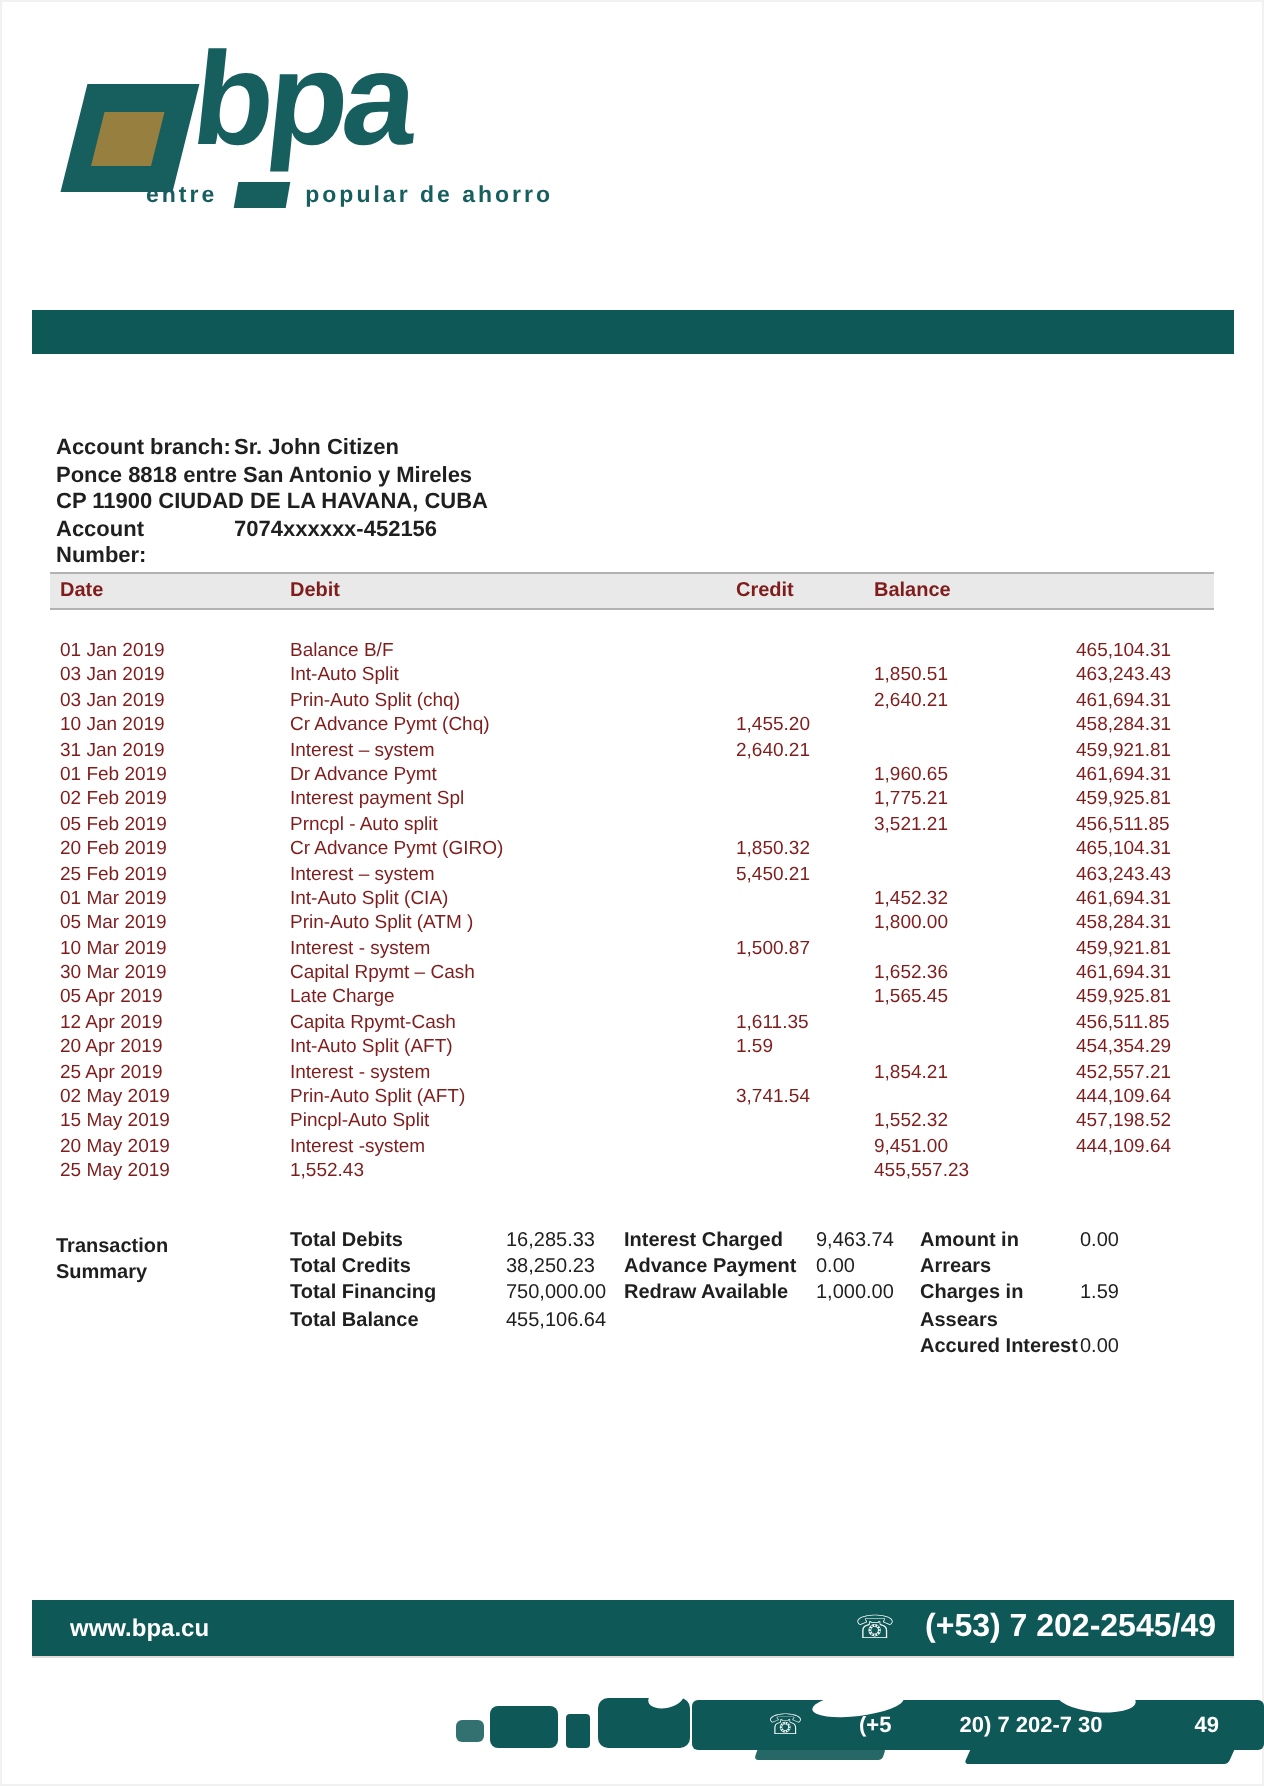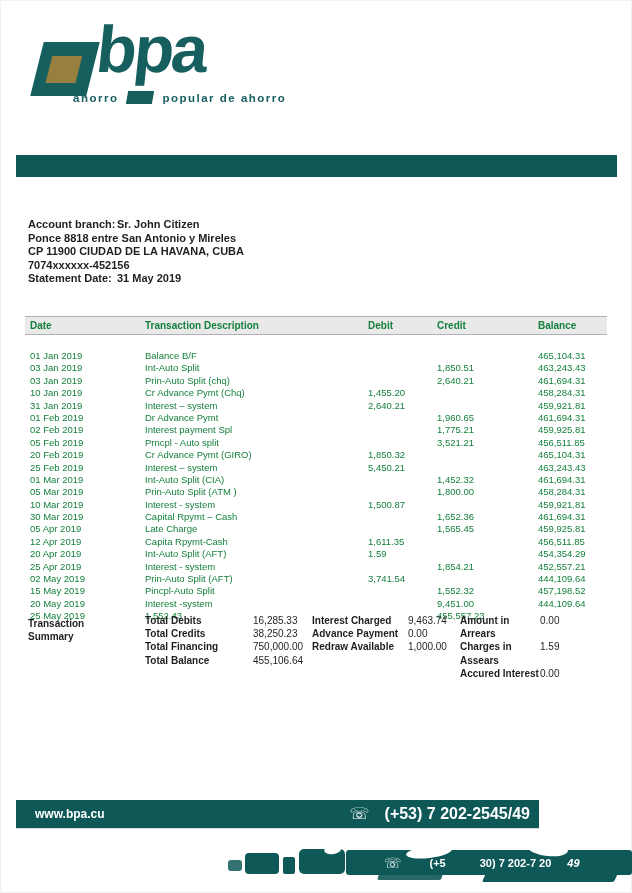--- a/index.html
+++ b/index.html
@@ -21,76 +21,76 @@
   
   .band{position:absolute;left:16px;top:155px;width:601px;height:22px;background:#0e5857;}
 
   
   .account{position:absolute;left:28px;top:206px;font-size:11px;font-weight:bold;color:#1f1f1f;margin-top:12px;}
   .acc-row{display:flex;line-height:13.6px;}
   .acc-label{width:89px;flex:0 0 89px;}
   .acc-values div{line-height:13.6px;}
 
   
-  .table{position:absolute;left:25px;top:316px;width:582px;color:#15803d;}
+  .table{position:absolute;left:25px;top:286px;width:582px;color:#7f1d1d;}
   .trow{display:grid;grid-template-columns:120px 223px 69px 101px 69px;}
   .trow.thead{height:17px;line-height:17px;background:#e9e9e9;font-weight:bold;font-size:10px;
               border-top:1px solid #b2b2b2;border-bottom:1px solid #b2b2b2;}
   .trow.body{height:12.4px;line-height:12.4px;font-size:9.5px;}
   .tcell{overflow:hidden;white-space:nowrap;}
   .tcell.date, .hcell.date{padding-left:5px;}
   .tbody{padding-top:15px;}
 
   
   .summary-title{position:absolute;left:28px;top:617px;font-size:10px;font-weight:bold;color:#1f1f1f;line-height:13.2px;}
   .sum-group{position:absolute;top:614px;font-size:10px;color:#1f1f1f;}
   .sum-row{display:flex;line-height:13.2px;}
   .sum-label{font-weight:bold;}
   #sumg0{left:145px;} #sumg0 .sum-label{width:108px;flex:0 0 108px;}
   #sumg1{left:312px;} #sumg1 .sum-label{width:96px;flex:0 0 96px;}
   #sumg2{left:460px;} #sumg2 .sum-label{width:80px;flex:0 0 80px;}
 
   
-  .footer{position:absolute;left:16px;top:800px;width:523px;height:28px;background:#0e5857;
+  .footer{position:absolute;left:16px;top:800px;width:601px;height:28px;background:#0e5857;
           display:flex;align-items:center;color:#ffffff;border-bottom:1px solid #e8d9d9;}
   .footer .site{margin-left:19px;font-size:12px;font-weight:bold;}
   .footer .phone-group{margin-left:auto;display:flex;align-items:center;margin-right:9px;}
   .footer .phone-icon{font-size:16px;line-height:1;font-family:"DejaVu Sans", sans-serif;}
   .footer .phone-num{font-size:16px;font-weight:bold;margin-left:15px;}
 
   
   .glitch{position:absolute;left:228px;top:846px;width:404px;height:36px;}
   .gblob{position:absolute;background:#0e5857;}
   .gb1{left:0;top:14px;width:14px;height:11px;border-radius:3px;opacity:.85;}
   .gb2{left:17px;top:7px;width:34px;height:21px;border-radius:4px;}
   .gb3{left:55px;top:11px;width:12px;height:17px;border-radius:2px;}
   .gb4{left:71px;top:3px;width:46px;height:25px;border-radius:5px;}
   .gbar{left:118px;top:4px;width:286px;height:25px;border-radius:3px;display:flex;align-items:center;color:#fff;}
   .gbar .phone-icon{margin-left:38px;font-size:14px;font-family:"DejaVu Sans", sans-serif;}
   .gfrag{font-size:11px;font-weight:bold;white-space:pre;}
-  .gf1{margin-left:28px;} .gf2{margin-left:34px;} .gf3{margin-left:16px;font-style:italic;}
+  .gf1{margin-left:28px;} .gf2{margin-left:34px;} .gf3{margin-left:46px;}
   .gwhite{position:absolute;background:#ffffff;border-radius:50%;}
   .gw1{left:178px;top:0px;width:46px;height:12px;transform:rotate(-7deg);}
   .gw2{left:300px;top:-4px;width:40px;height:14px;transform:rotate(6deg);}
   .gw3{left:96px;top:-2px;width:18px;height:10px;transform:rotate(-12deg);}
   .gtail1{left:256px;top:27px;width:132px;height:9px;transform:skewX(-24deg);border-radius:2px;}
   .gtail2{left:150px;top:28px;width:64px;height:6px;transform:skewX(-18deg);border-radius:2px;opacity:.9;}
 </style>
 </head>
 <body>
 
 <div class="page">
 
   <div class="logo">
     <div class="logo-mark">
       <div class="logo-mark-inner"></div>
     </div>
     <div class="logo-brand">bpa</div>
     <div class="logo-tagline">
-      <span>ahorro</span>
+      <span>entre</span>
       <span class="p-descender"></span>
       <span>popular de ahorro</span>
     </div>
   </div>
 
   <div class="band"></div>
 
   <div class="account" id="account-fields">
       <div class="acc-row">
         <span class="acc-label">Account branch:</span>
@@ -98,36 +98,36 @@
           <div>Sr. John Citizen</div>
         </div>
       </div>
       <div class="acc-row">
         <div class="acc-values">
           <div>Ponce 8818 entre San Antonio y Mireles</div>
           <div>CP 11900 CIUDAD DE LA HAVANA, CUBA</div>
         </div>
       </div>
       <div class="acc-row">
+        <span class="acc-label">Account Number:</span>
         <div class="acc-values">
           <div>7074xxxxxx-452156</div>
         </div>
       </div>
       <div class="acc-row">
         <span class="acc-label">Statement Date:</span>
         <div class="acc-values">
           <div>31 May 2019</div>
         </div>
       </div>
     </div>
 
   <div class="table">
     <div class="trow thead">
       <div class="tcell date">Date</div>
-      <div class="tcell">Transaction Description</div>
       <div class="tcell">Debit</div>
       <div class="tcell">Credit</div>
       <div class="tcell">Balance</div>
     </div>
     <div class="tbody" id="tbody">
         <div class="trow body">
           <div class="tcell date">01 Jan 2019</div>
           <div class="tcell">Balance B/F</div>
           <div class="tcell"></div>
           <div class="tcell"></div>
@@ -342,21 +342,21 @@
   </div>
 
   <div class="glitch">
     <div class="gblob gb1"></div>
     <div class="gblob gb2"></div>
     <div class="gblob gb3"></div>
     <div class="gblob gb4"></div>
     <div class="gblob gbar">
       <span class="phone-icon">☏</span>
       <span class="gfrag gf1">(+5</span>
-      <span class="gfrag gf2">30) 7 202-7 20</span>
+      <span class="gfrag gf2">20) 7 202-7 30</span>
       <span class="gfrag gf3">49</span>
     </div>
     <div class="gwhite gw1"></div>
     <div class="gwhite gw2"></div>
     <div class="gwhite gw3"></div>
     <div class="gblob gtail1"></div>
     <div class="gblob gtail2"></div>
   </div>
 
 </div>

